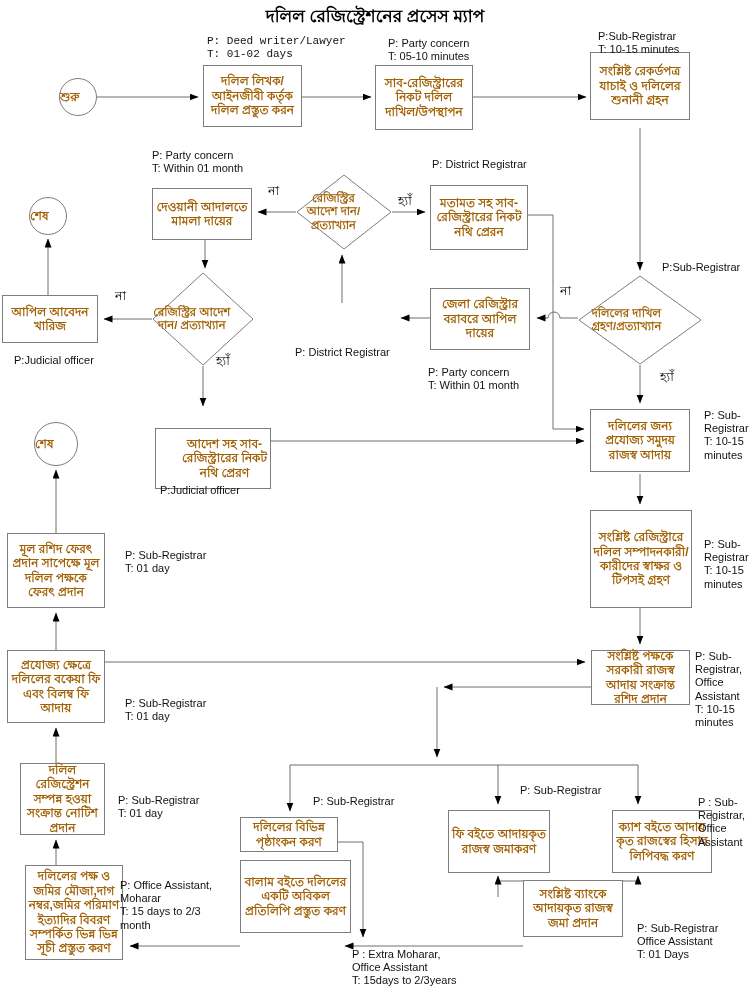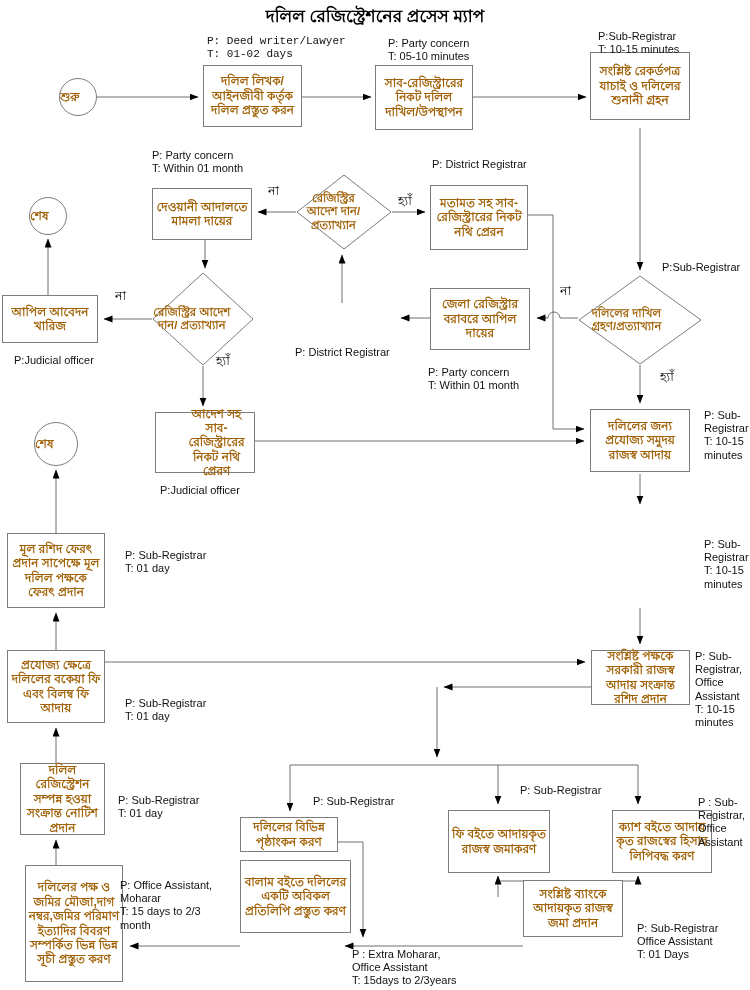--- a/index.html
+++ b/index.html
@@ -106,42 +106,45 @@
     </div>
     <div class="node decision" style="left: 578px; top: 275px; width: 124px; height: 90px;">
       <svg width="124" height="90">
         <polygon points="62,1 123,45 62,89 1,45" fill="#fff" stroke="#7d7d7d"></polygon>
       </svg>
       <span class="dlabel">দলিলের দাখিল গ্রহণ/প্রত্যাখ্যান</span>
     </div>
     <div class="node terminator" style="left: 29px; top: 197px; width: 38px; height: 38px;">
       <span>শেষ</span>
     </div>
-    <div class="node process" style="left: 155px; top: 412px; width: 100px; height: 61px; padding-left: 25px;">
+    <div class="node process" style="left: 155px; top: 428px; width: 116px; height: 61px; padding-left: 25px;">
       <span>আদেশ সহ সাব- রেজিস্ট্রারের নিকট নথি প্রেরণ</span>
     </div>
     <div class="node process" style="left: 590px; top: 409px; width: 100px; height: 63px;">
       <span>দলিলের জন্য প্রযোজ্য সমুদয় রাজস্ব আদায়</span>
     </div>
     <div class="node terminator" style="left: 34px; top: 422px; width: 44px; height: 44px;">
       <span>শেষ</span>
     </div>
+    <div class="node process" style="left: 590px; top: 510px; width: 102px; height: 98px;">
+      <span>সংশ্লিষ্ট রেজিস্ট্রারে দলিল সম্পাদনকারী/ কারীদের স্বাক্ষর ও টিপসই গ্রহণ</span>
+    </div>
     <div class="node process" style="left: 7px; top: 533px; width: 98px; height: 75px;">
       <span>মূল রশিদ ফেরৎ প্রদান সাপেক্ষে মূল দলিল পক্ষকে ফেরৎ প্রদান</span>
     </div>
     <div class="node process" style="left: 7px; top: 650px; width: 98px; height: 73px;">
       <span>প্রযোজ্য ক্ষেত্রে দলিলের বকেয়া ফি এবং বিলম্ব ফি আদায়</span>
     </div>
     <div class="node process" style="left: 591px; top: 650px; width: 99px; height: 55px;">
       <span>সংশ্লিষ্ট পক্ষকে সরকারী রাজস্ব আদায় সংক্রান্ত রশিদ প্রদান</span>
     </div>
     <div class="node process" style="left: 20px; top: 763px; width: 85px; height: 72px;">
       <span>দলিল রেজিস্ট্রেশন সম্পন্ন হওয়া সংক্রান্ত নোটিশ প্রদান</span>
     </div>
-    <div class="node process" style="left: 25px; top: 865px; width: 98px; height: 117px;">
+    <div class="node process" style="left: 25px; top: 865px; width: 98px; height: 95px;">
       <span>দলিলের পক্ষ ও জমির মৌজা,দাগ নম্বর,জমির পরিমাণ ইত্যাদির বিবরণ সম্পর্কিত ভিন্ন ভিন্ন সূচী প্রস্তুত করণ</span>
     </div>
     <div class="node process" style="left: 240px; top: 817px; width: 98px; height: 35px;">
       <span>দলিলের বিভিন্ন পৃষ্ঠাংকন করণ</span>
     </div>
     <div class="node process" style="left: 448px; top: 810px; width: 102px; height: 63px;">
       <span>ফি বইতে আদায়কৃত রাজস্ব জমাকরণ</span>
     </div>
     <div class="node process" style="left: 590px; top: 810px; width: 100px; height: 63px; margin-left: 22px;">
       <span>ক্যাশ বইতে আদায় কৃত রাজস্বের হিসাব লিপিবদ্ধ করণ</span>

